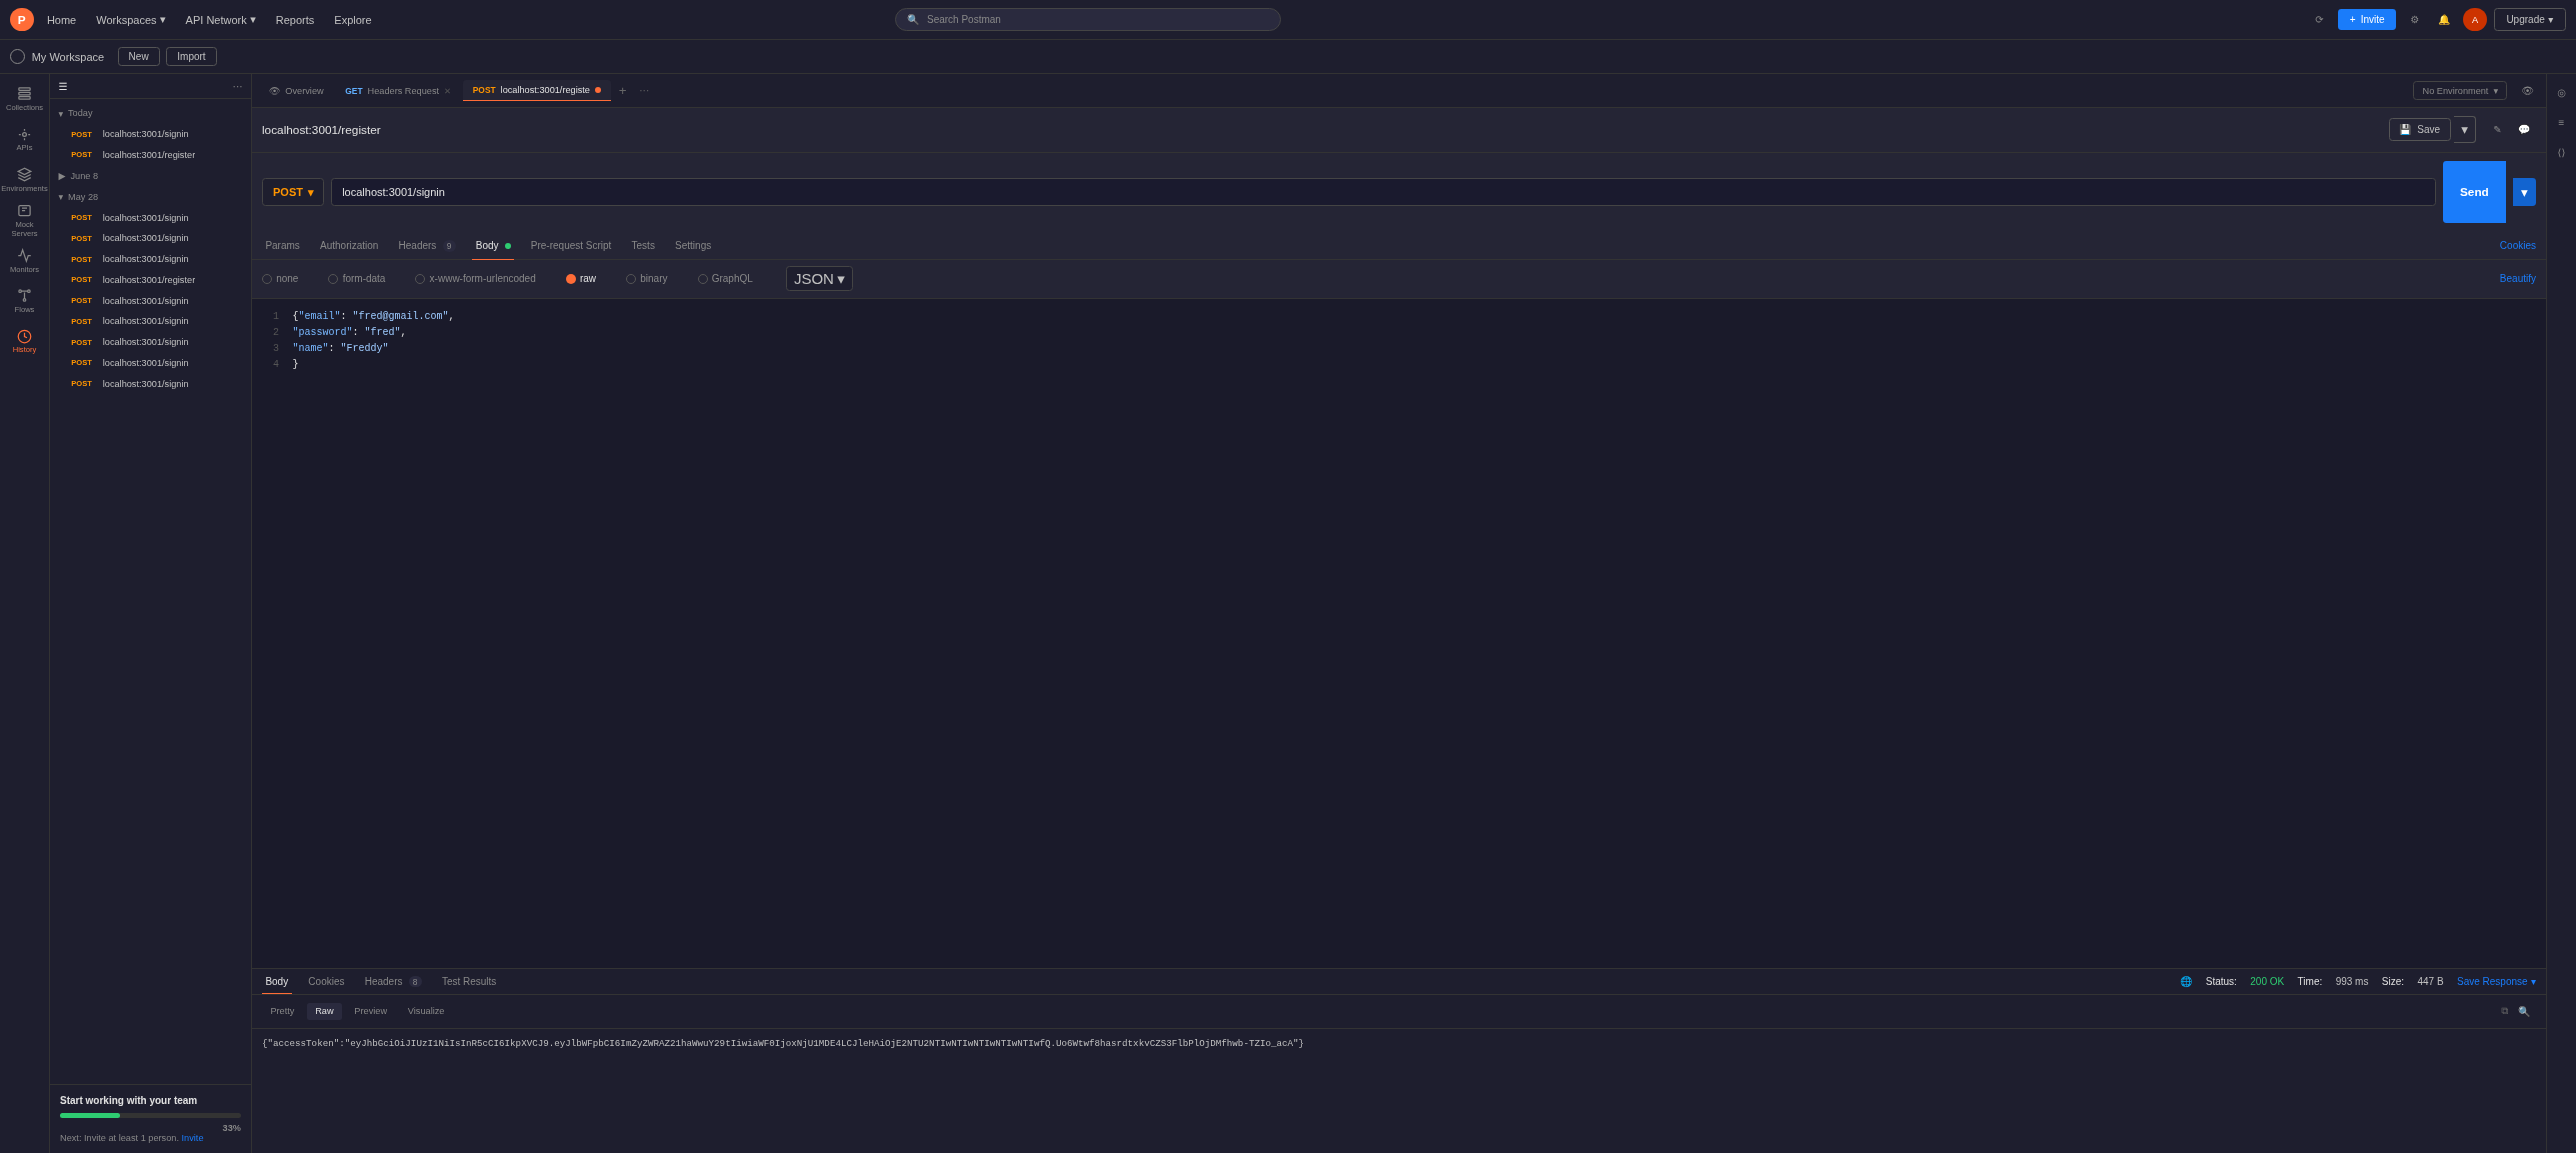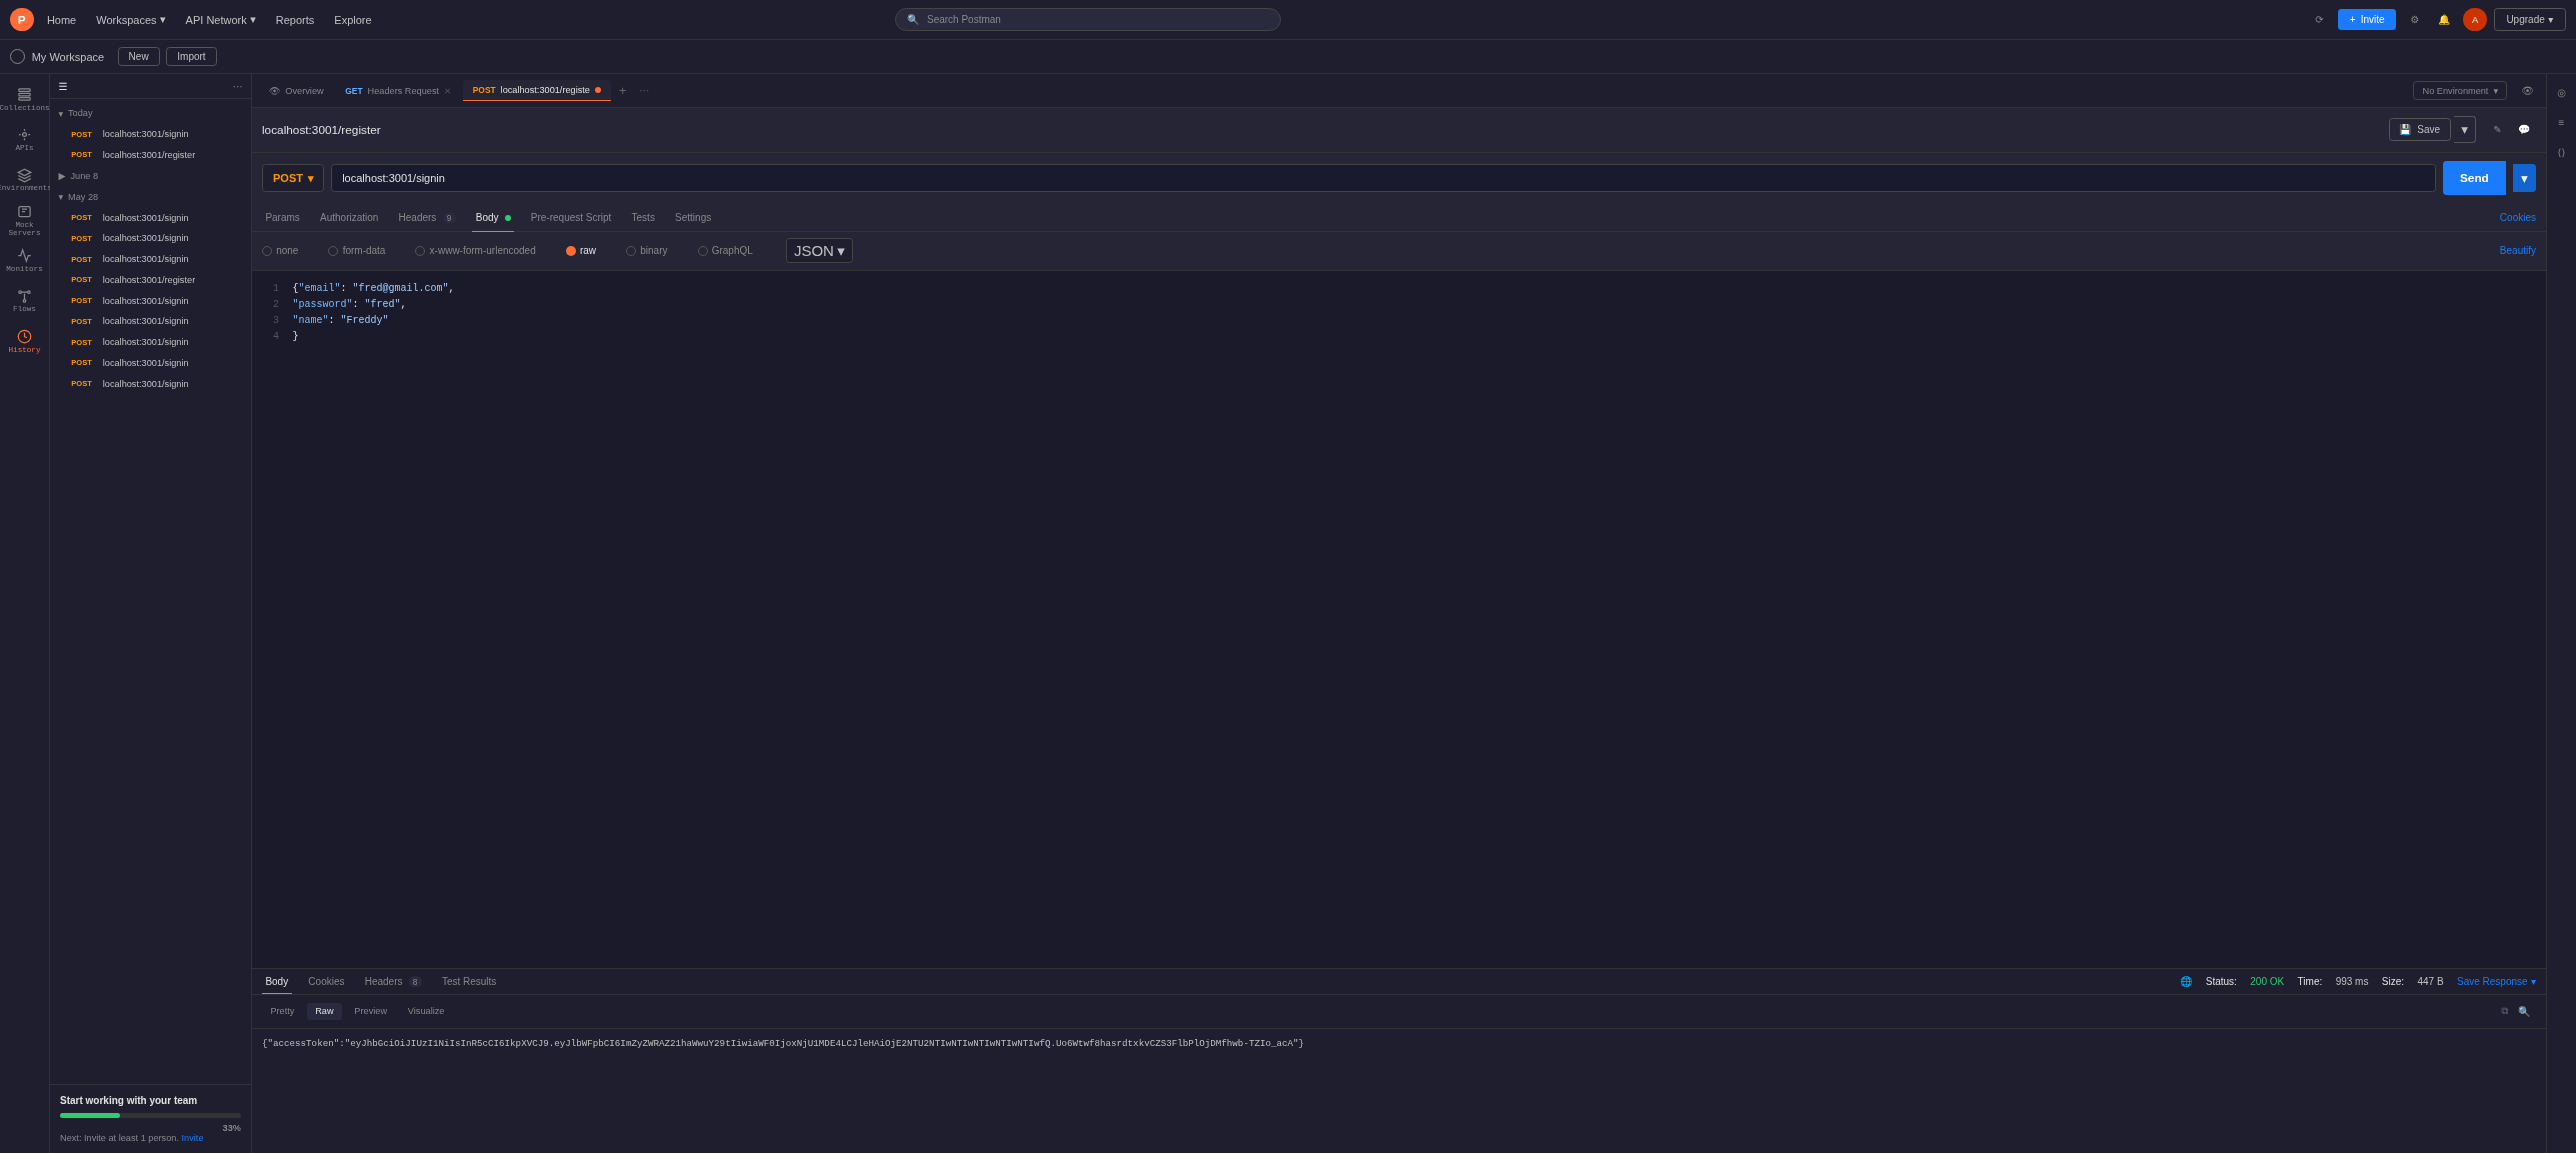--- a/index.html
+++ b/index.html
@@ -28,21 +28,21 @@
     .workspace-icon { width: 15px; height: 15px; border-radius: 50%; border: 1.7px solid #888; display: flex; align-items: center; justify-content: center; }
     .workspace-name { font-size: 11px; color: #c0c0c0; font-weight: 500; }
     .ws-btn { background: transparent; color: #c0c0c0; border: 0.8px solid #555; border-radius: 3.4px; padding: 3.4px 10px; font-size: 10px; cursor: pointer; }
     
     
     .main-layout { display: flex; height: calc(100vh - 74px); }
     
     
     .sidebar-icons {
       width: 50px; background: #1e1e2e; border-right: 0.8px solid #333;
-      display: flex; flex-direction: column; align-items: center; padding: 6.7px 0; gap: 3.4px; font-family: Liberation Mono, monospace;
+      display: flex; flex-direction: column; align-items: center; padding: 6.7px 0; gap: 3.4px;
     }
     .sidebar-icon-item { width: 37px; height: 37px; display: flex; flex-direction: column; align-items: center; justify-content: center; cursor: pointer; border-radius: 5px; color: #888; gap: 1.7px; }
     .sidebar-icon-item.active { color: #ff6c37; }
     .sidebar-icon-item svg { width: 15px; height: 15px; }
     .sidebar-icon-label { font-size: 7.6px; color: inherit; text-align: center; }
     
     
     .history-panel {
       width: 202px; background: #1e1e2e; border-right: 0.8px solid #333;
       display: flex; flex-direction: column; overflow: hidden;
@@ -80,21 +80,21 @@
     .request-bar { display: flex; align-items: center; padding: 8.4px 10px; background: #252535; border-bottom: 0.8px solid #333; gap: 6.7px; }
     .url-title { font-size: 11.8px; color: #e0e0e0; font-weight: 500; }
     .save-btn { display: flex; align-items: center; gap: 5px; background: transparent; border: 0.8px solid #555; color: #c0c0c0; border-radius: 3.4px; padding: 5px 10px; cursor: pointer; font-size: 10px; }
     .save-dropdown { background: transparent; border: 0.8px solid #555; border-left: none; color: #c0c0c0; border-radius: 0 3.4px 3.4px 0; padding: 5px 6.7px; cursor: pointer; }
     .bar-icons { display: flex; gap: 3.4px; margin-left: 6.7px; }
     
     
     .request-input-bar { display: flex; align-items: center; padding: 8.4px 10px; gap: 6.7px; background: #252535; }
     .method-select { background: #1e1e2e; border: 0.8px solid #444; color: #ff9500; border-radius: 3.4px; padding: 6.7px 10px; font-size: 11px; font-weight: bold; cursor: pointer; display: flex; align-items: center; gap: 5px; }
     .url-input { flex: 1; background: #1a1a2e; border: 0.8px solid #444; border-radius: 3.4px; padding: 6.7px 10px; color: #e0e0e0; font-size: 11px; outline: none; }
-    .send-btn { background: #1a7cfa; color: white; border: none; border-radius: 3.4px 0 0 3.4px; padding: 10px 17px; font-size: 11.8px; font-weight: 600; cursor: pointer; }
+    .send-btn { background: #1a7cfa; color: white; border: none; border-radius: 3.4px 0 0 3.4px; padding: 24px 17px; font-size: 11.8px; font-weight: 600; cursor: pointer; }
     .send-dropdown { background: #1264d0; color: white; border: none; border-radius: 0 3.4px 3.4px 0; padding: 6.7px 8.4px; cursor: pointer; }
     
     
     .request-tabs { display: flex; align-items: center; padding: 0 10px; border-bottom: 1.7px solid #333; gap: 13.4px; background: #252535; }
     .req-tab { padding: 8.4px 3.4px; font-size: 10px; color: #888; cursor: pointer; border-bottom: 1.7px solid transparent; margin-bottom: -1.7px; }
     .req-tab.active { color: #e0e0e0; border-bottom: 1.7px solid #ff6c37; }
     .req-tab .badge { background: #2a2a3e; color: #888; font-size: 8.4px; padding: 0.8px 4.2px; border-radius: 6.7px; margin-left: 3.4px; }
     .req-tab .green-dot { width: 5.9px; height: 5.9px; border-radius: 50%; background: #2ecc71; display: inline-block; margin-left: 3.4px; }
     .cookies-btn { margin-left: auto; color: #1a7cfa; cursor: pointer; font-size: 10px; }
     

